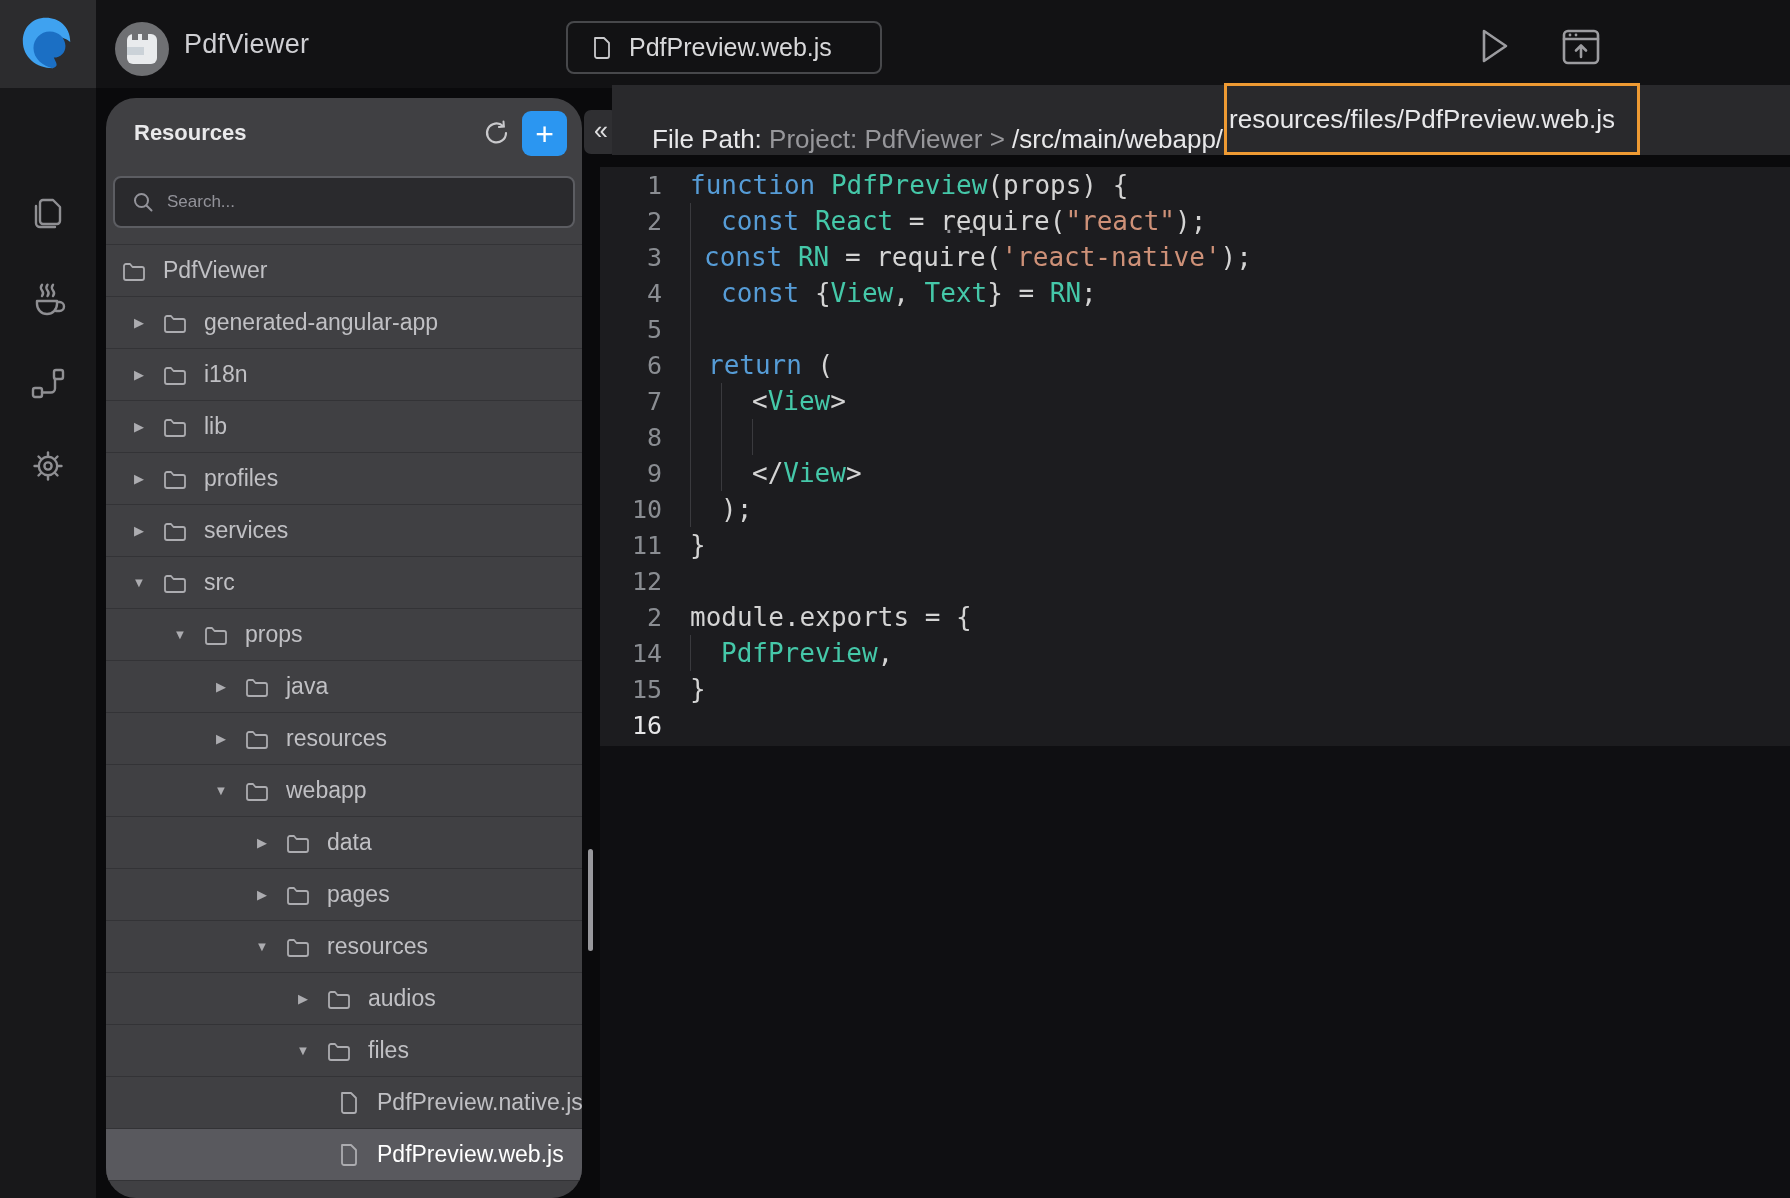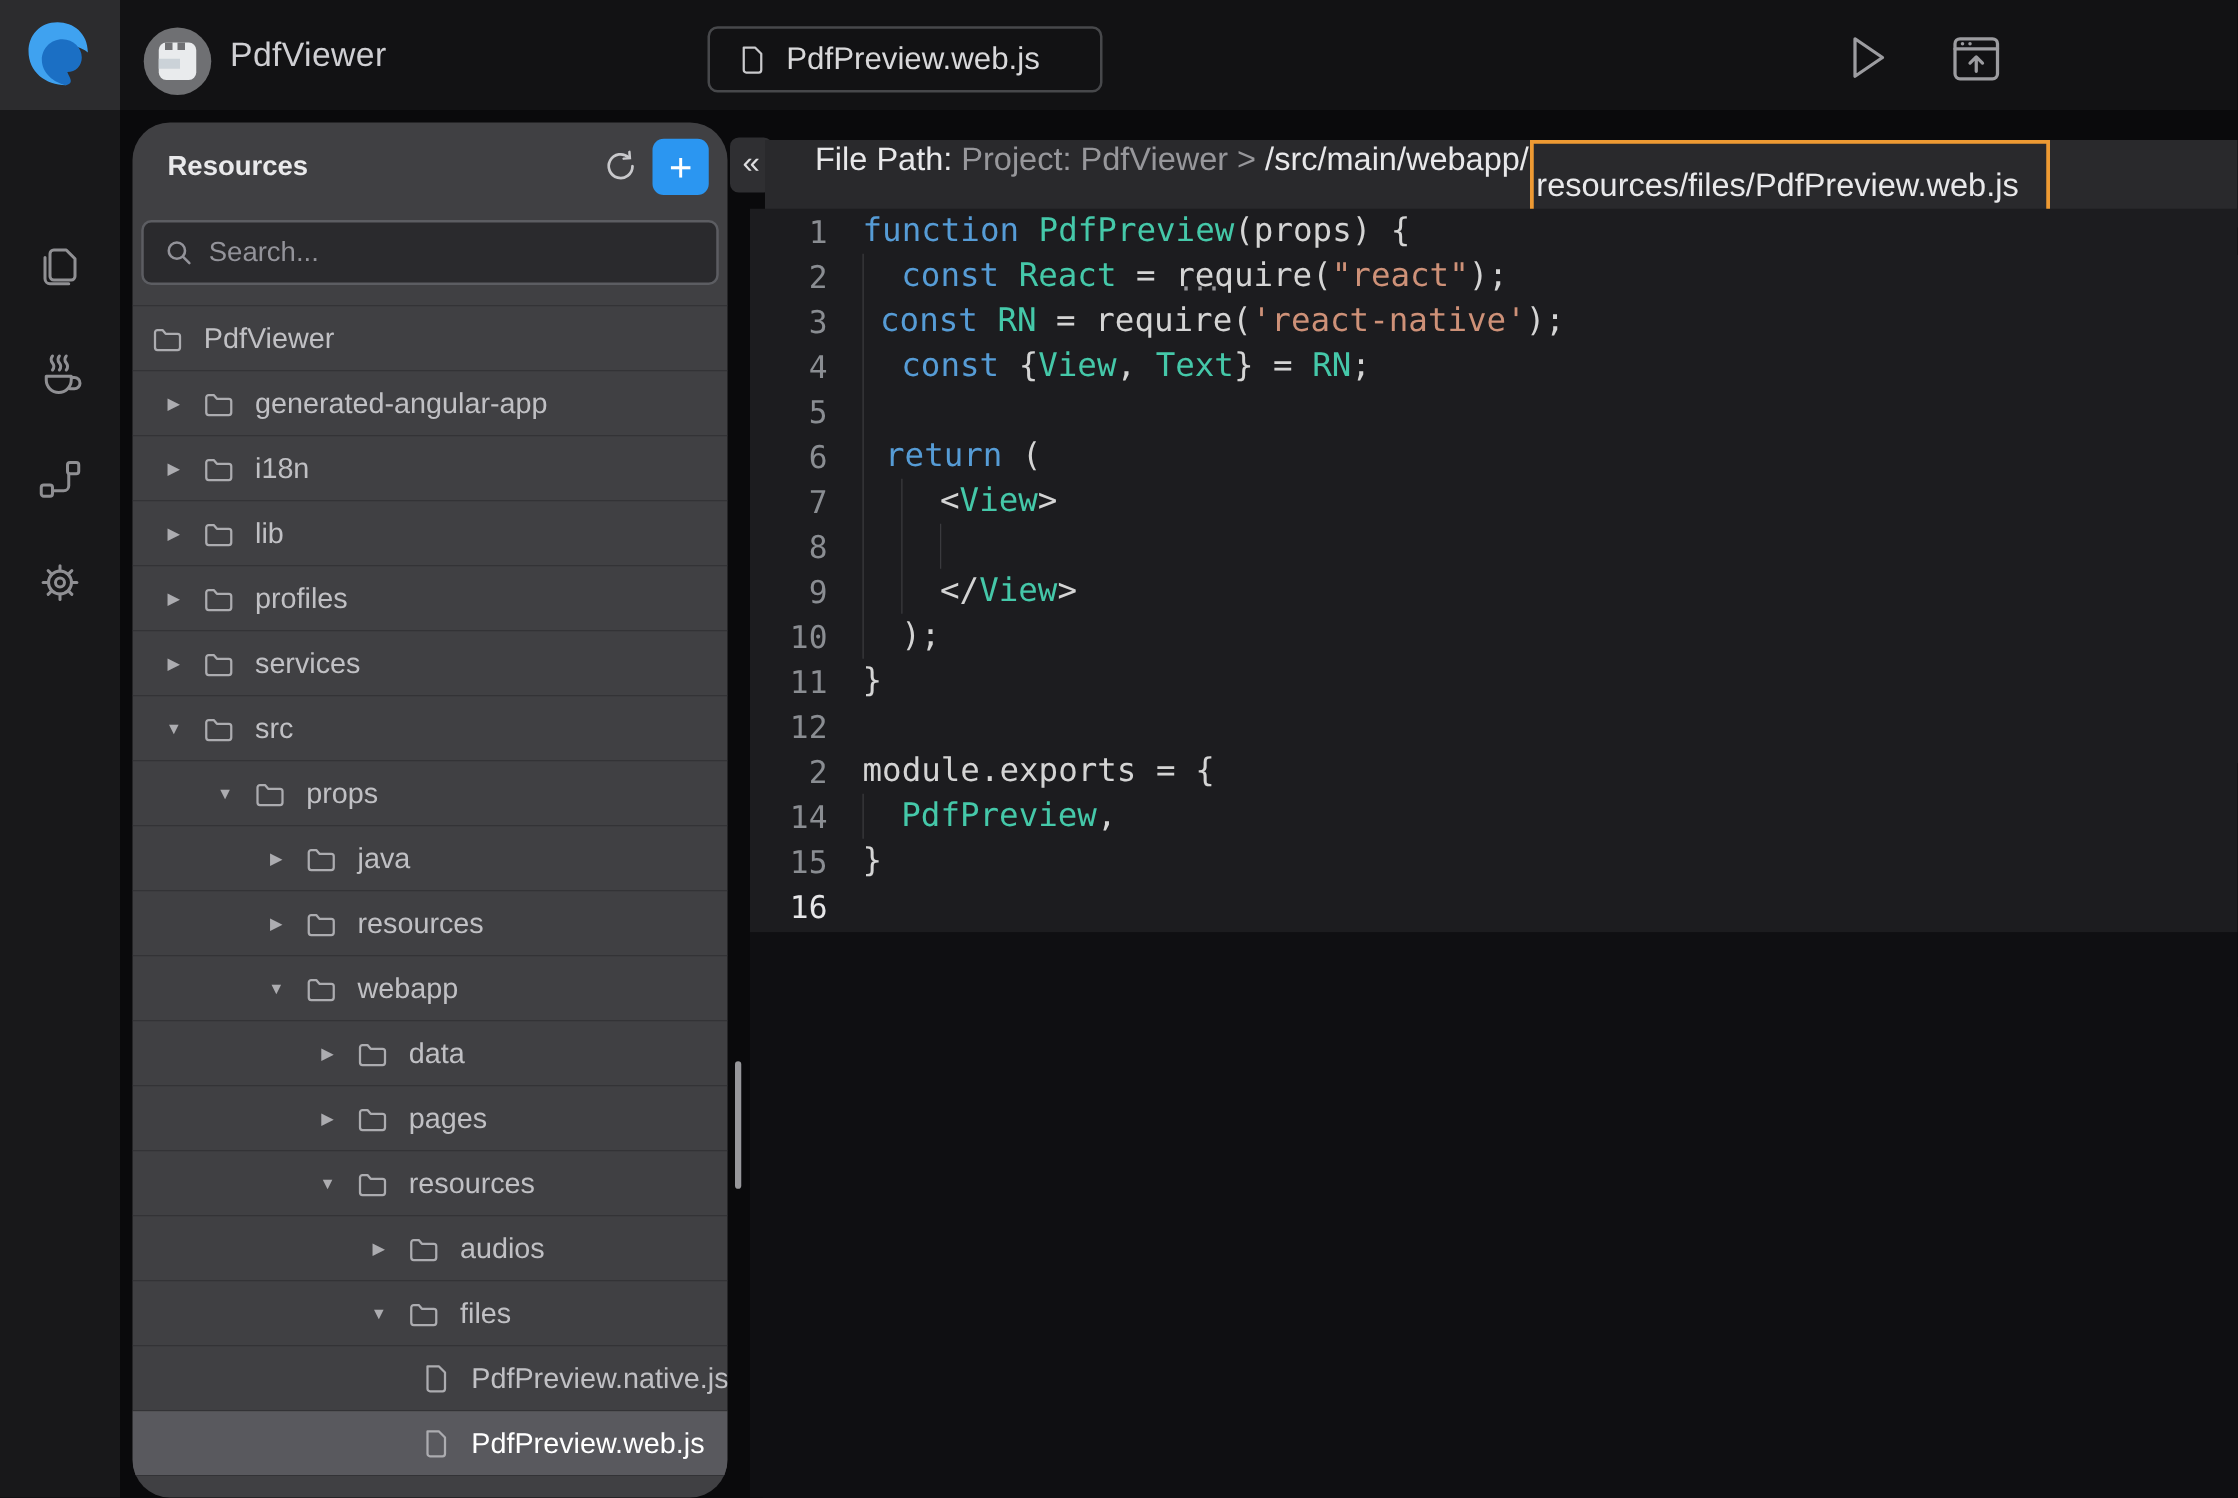--- a/index.html
+++ b/index.html
@@ -28,42 +28,42 @@
            background:#404043; overflow:hidden;border-radius:30px; }
   #panel-header { position:absolute; left:0; top:0; width:476px; height:70px; }
   #panel-title { position:absolute; left:28px; top:0; height:70px; display:flex; align-items:center;
                  font-size:22px; font-weight:600; color:#E9E9EB; }
   #refresh-btn { position:absolute; left:376px; top:20px; width:30px; height:30px; cursor:pointer; }
   #add-btn { position:absolute; left:416px; top:13px; width:45px; height:45px; border-radius:9px;
              background:#2B96F1; color:#FFFFFF; font-size:32px; font-weight:300; display:flex;
              align-items:center; justify-content:center; cursor:pointer; line-height:1; }
   #search-box { position:absolute; left:7px; top:78px; width:462px; height:52px; background:#2A2A2D;
                 border:2px solid #5C5D62; border-radius:8px; display:flex; align-items:center; padding-left:16px; }
-  #search-input { background:transparent; border:none; outline:none; color:#CFCFD3; font-size:22px;
+  #search-input { background:transparent; border:none; outline:none; color:#CFCFD3; font-size:17px;
                   margin-left:12px; width:380px; font-family:"Liberation Sans",sans-serif; }
   #search-input::placeholder { color:#93939a; }
   #tree { position:absolute; left:0; top:146px; width:476px; border-top:1px solid #333336; }
   .tree-row { height:52px; border-bottom:1px solid #333336; display:flex; align-items:center; cursor:pointer; }
   .tree-row.selected { background:#59595E; }
   .tree-row .chev { width:18px; display:flex; justify-content:center; font-size:13px; color:#ACACB0; flex:none; }
   .tree-row .node-icon { margin-left:14px; width:26px; height:26px; flex:none; }
   .tree-row.no-chev .node-icon { margin-left:0; }
   .tree-row .lbl { margin-left:16px; font-size:23px; color:#C0C0C4; white-space:nowrap; }
   .tree-row.selected .lbl { color:#FFFFFF; }
 
   
   #collapse-btn { position:absolute; left:584px; top:110px; width:34px; height:44px; background:#2F2F32;
                   border-radius:7px; color:#DEDEE0; font-size:25px; display:flex; align-items:center;
                   justify-content:center; cursor:pointer; padding-bottom:4px; }
   #panel-scrollbar { position:absolute; left:588px; top:849px; width:5px; height:102px;
                      background:#97979B; border-radius:3px; cursor:pointer; }
 
   
-  #pathbar { position:absolute; left:612px; top:112px; width:1178px; height:70px; background:#29292C;
-             display:flex; align-items:flex-start; padding-left:40px; font-size:26px; white-space:pre; }
+  #pathbar { position:absolute; left:612px; top:85px; width:1178px; height:70px; background:#29292C;
+             display:flex; align-items:flex-end; padding-left:40px; font-size:26px; white-space:pre; }
   #pathbar .fp-label { color:#E8E8EA; font-weight:500; }
   #pathbar .fp-project { color:#97979B; }
   #pathbar .fp-path { color:#E8E8EA; }
   #hl-box { display:flex; align-items:center; height:72px; border:3px solid #EE9A33;
             padding:0 22px 0 2px; margin-left:1px; }
 
   
   #editor { position:absolute; left:600px; top:167px; width:1190px; height:579px; background:#1C1C1F; }
   #editor-lower { position:absolute; left:600px; top:746px; width:1190px; height:452px; background:#0F0F12; }
   .code-line { position:absolute; left:0; width:1190px; height:36px; display:flex; align-items:center;

